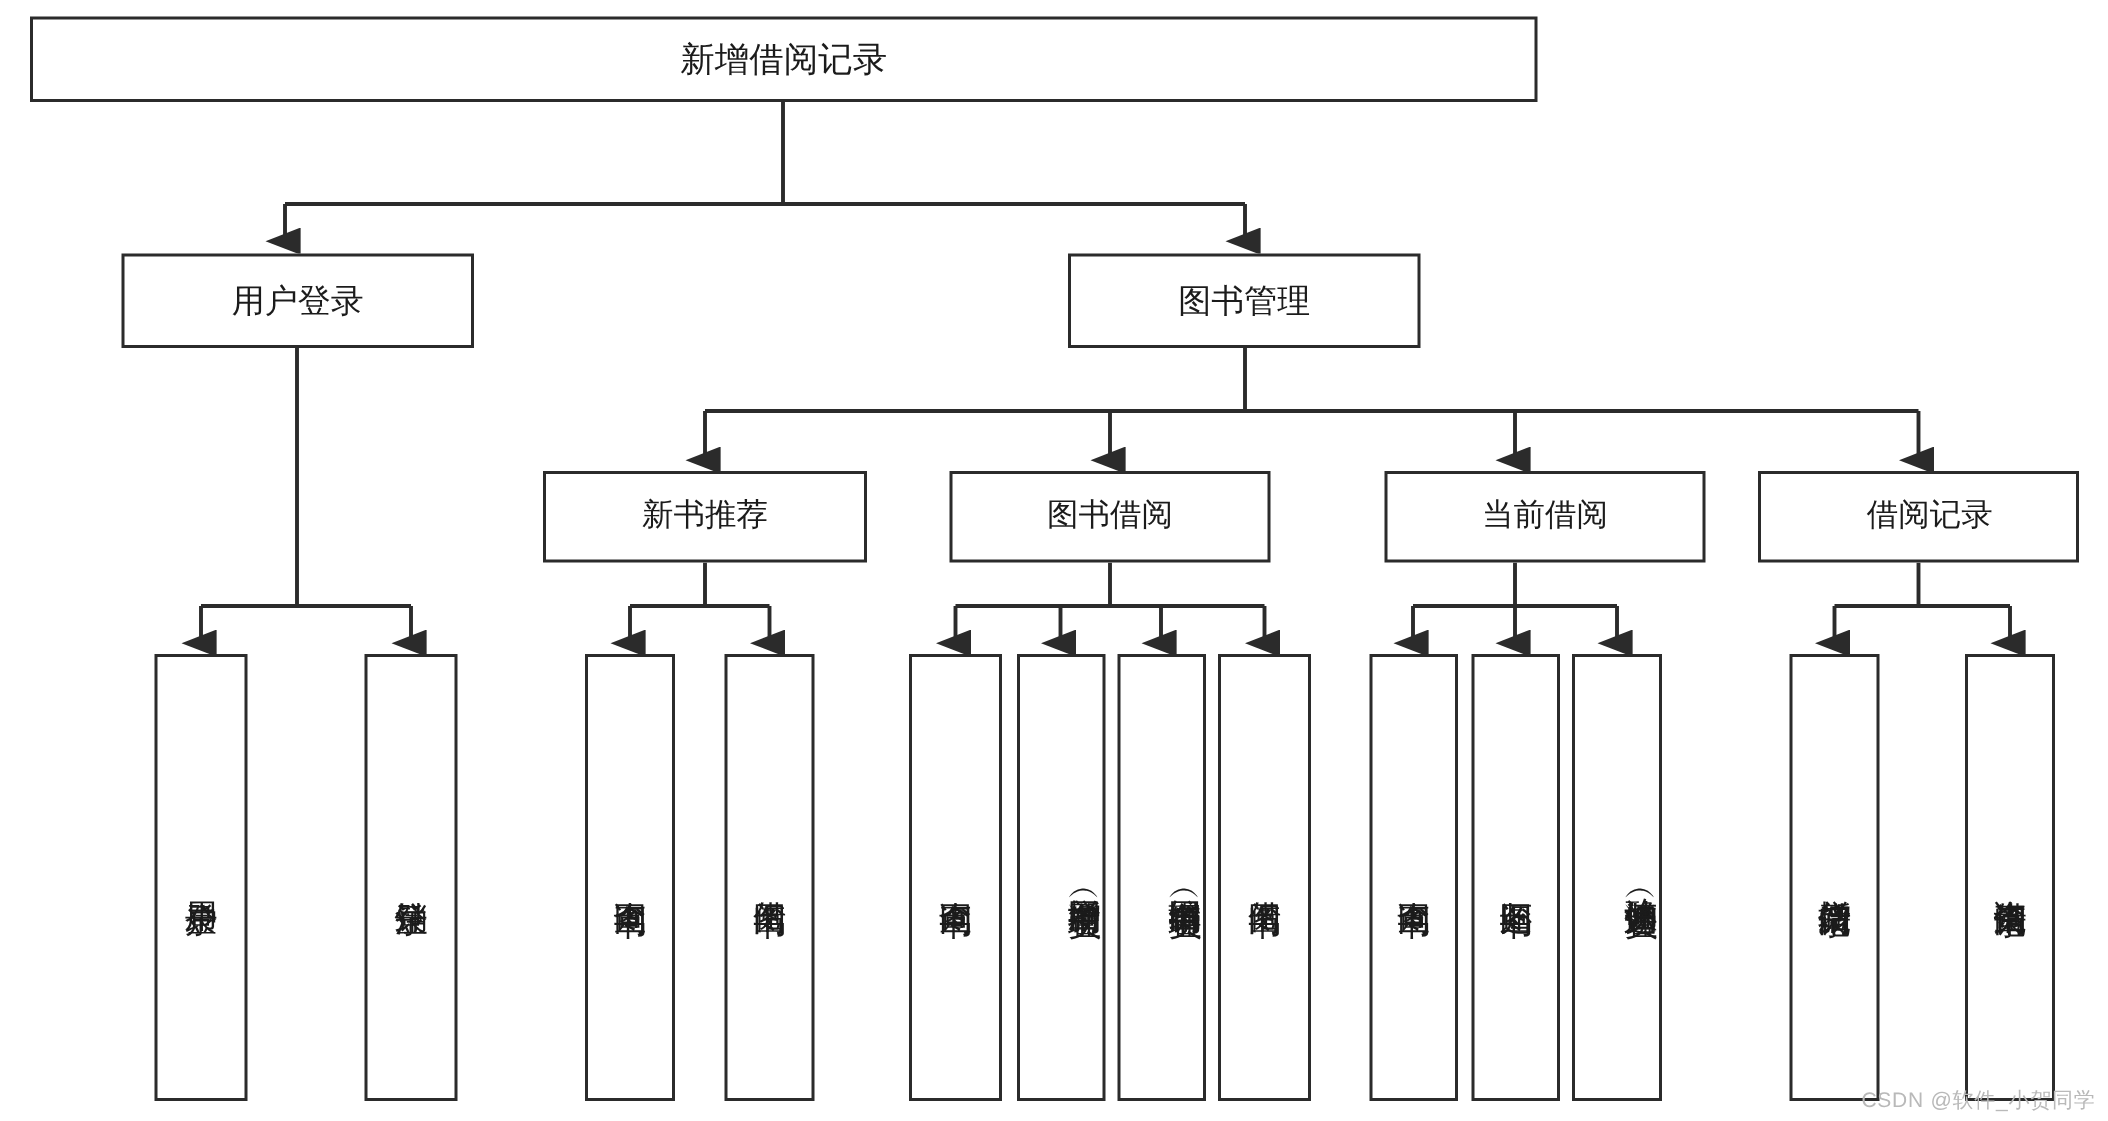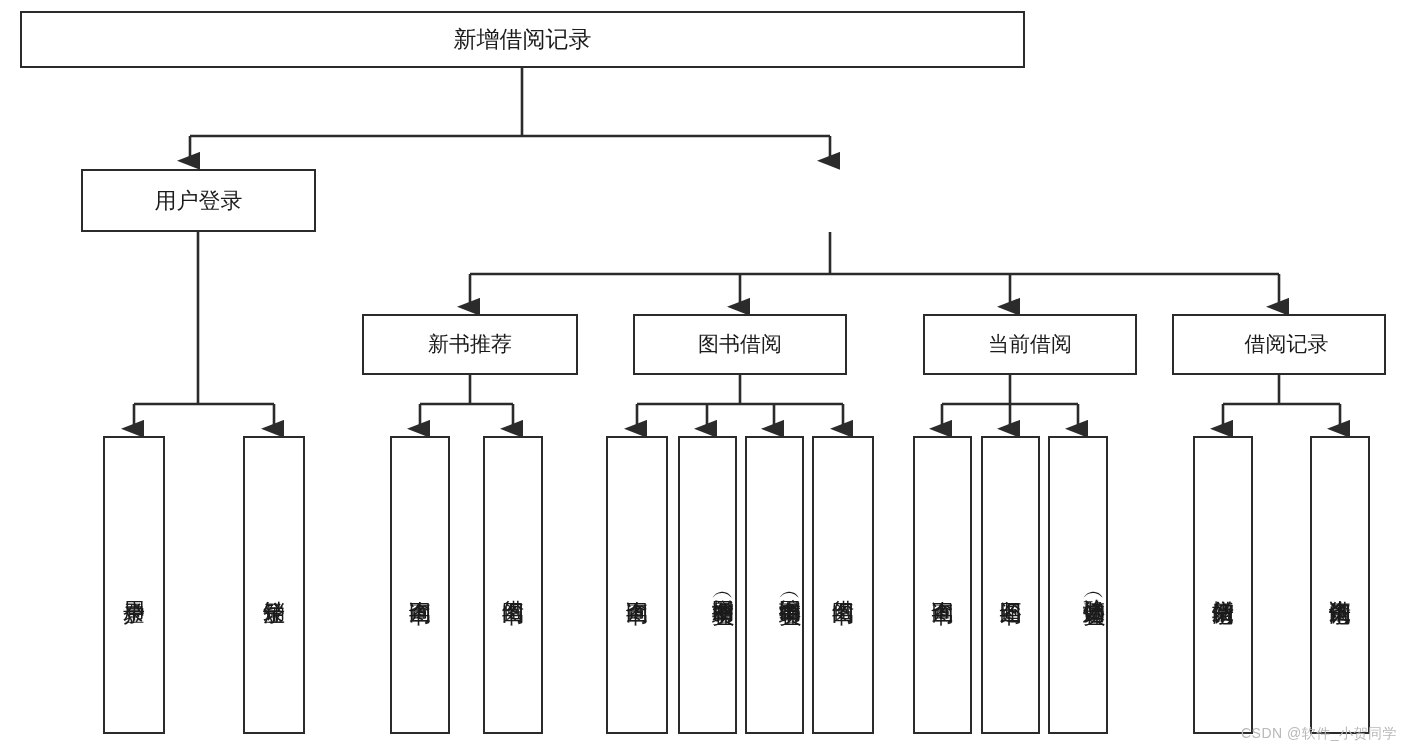--- a/index.html
+++ b/index.html
@@ -120,20 +120,21 @@
       <path d="M1279,375 L1279,404"></path>
       <path d="M1223,404 L1340,404"></path>
       <path d="M1223,404 L1223,428" marker-end="url(#arrow)"></path>
       <path d="M1340,404 L1340,428" marker-end="url(#arrow)"></path>
     </g>
   </svg>
 
   <div class="node root" style="left:20px;top:11px;width:1005px;height:57px;">新增借阅记录</div>
 
   <div class="node level1" style="left:81px;top:169px;width:235px;height:63px;">用户登录</div>
+  <div class="node level1" style="left:712px;top:169px;width:235px;height:63px;">图书管理</div>
 
   <div class="node level2" style="left:362px;top:314px;width:216px;height:61px;">新书推荐</div>
   <div class="node level2" style="left:633px;top:314px;width:214px;height:61px;">图书借阅</div>
   <div class="node level2" style="left:903px;top:314px;width:214px;height:61px;margin-left:20px;">当前借阅</div>
   <div class="node level2" style="left:1172px;top:314px;width:214px;height:61px;padding-left:15px;">借阅记录</div>
 
   <div class="node leaf centered" style="left:103px;top:436px;width:62px;height:298px;">用户登录</div>
   <div class="node leaf centered" style="left:243px;top:436px;width:62px;height:298px;">注销登录</div>
 
   <div class="node leaf centered" style="left:390px;top:436px;width:60px;height:298px;">查询图书</div>

